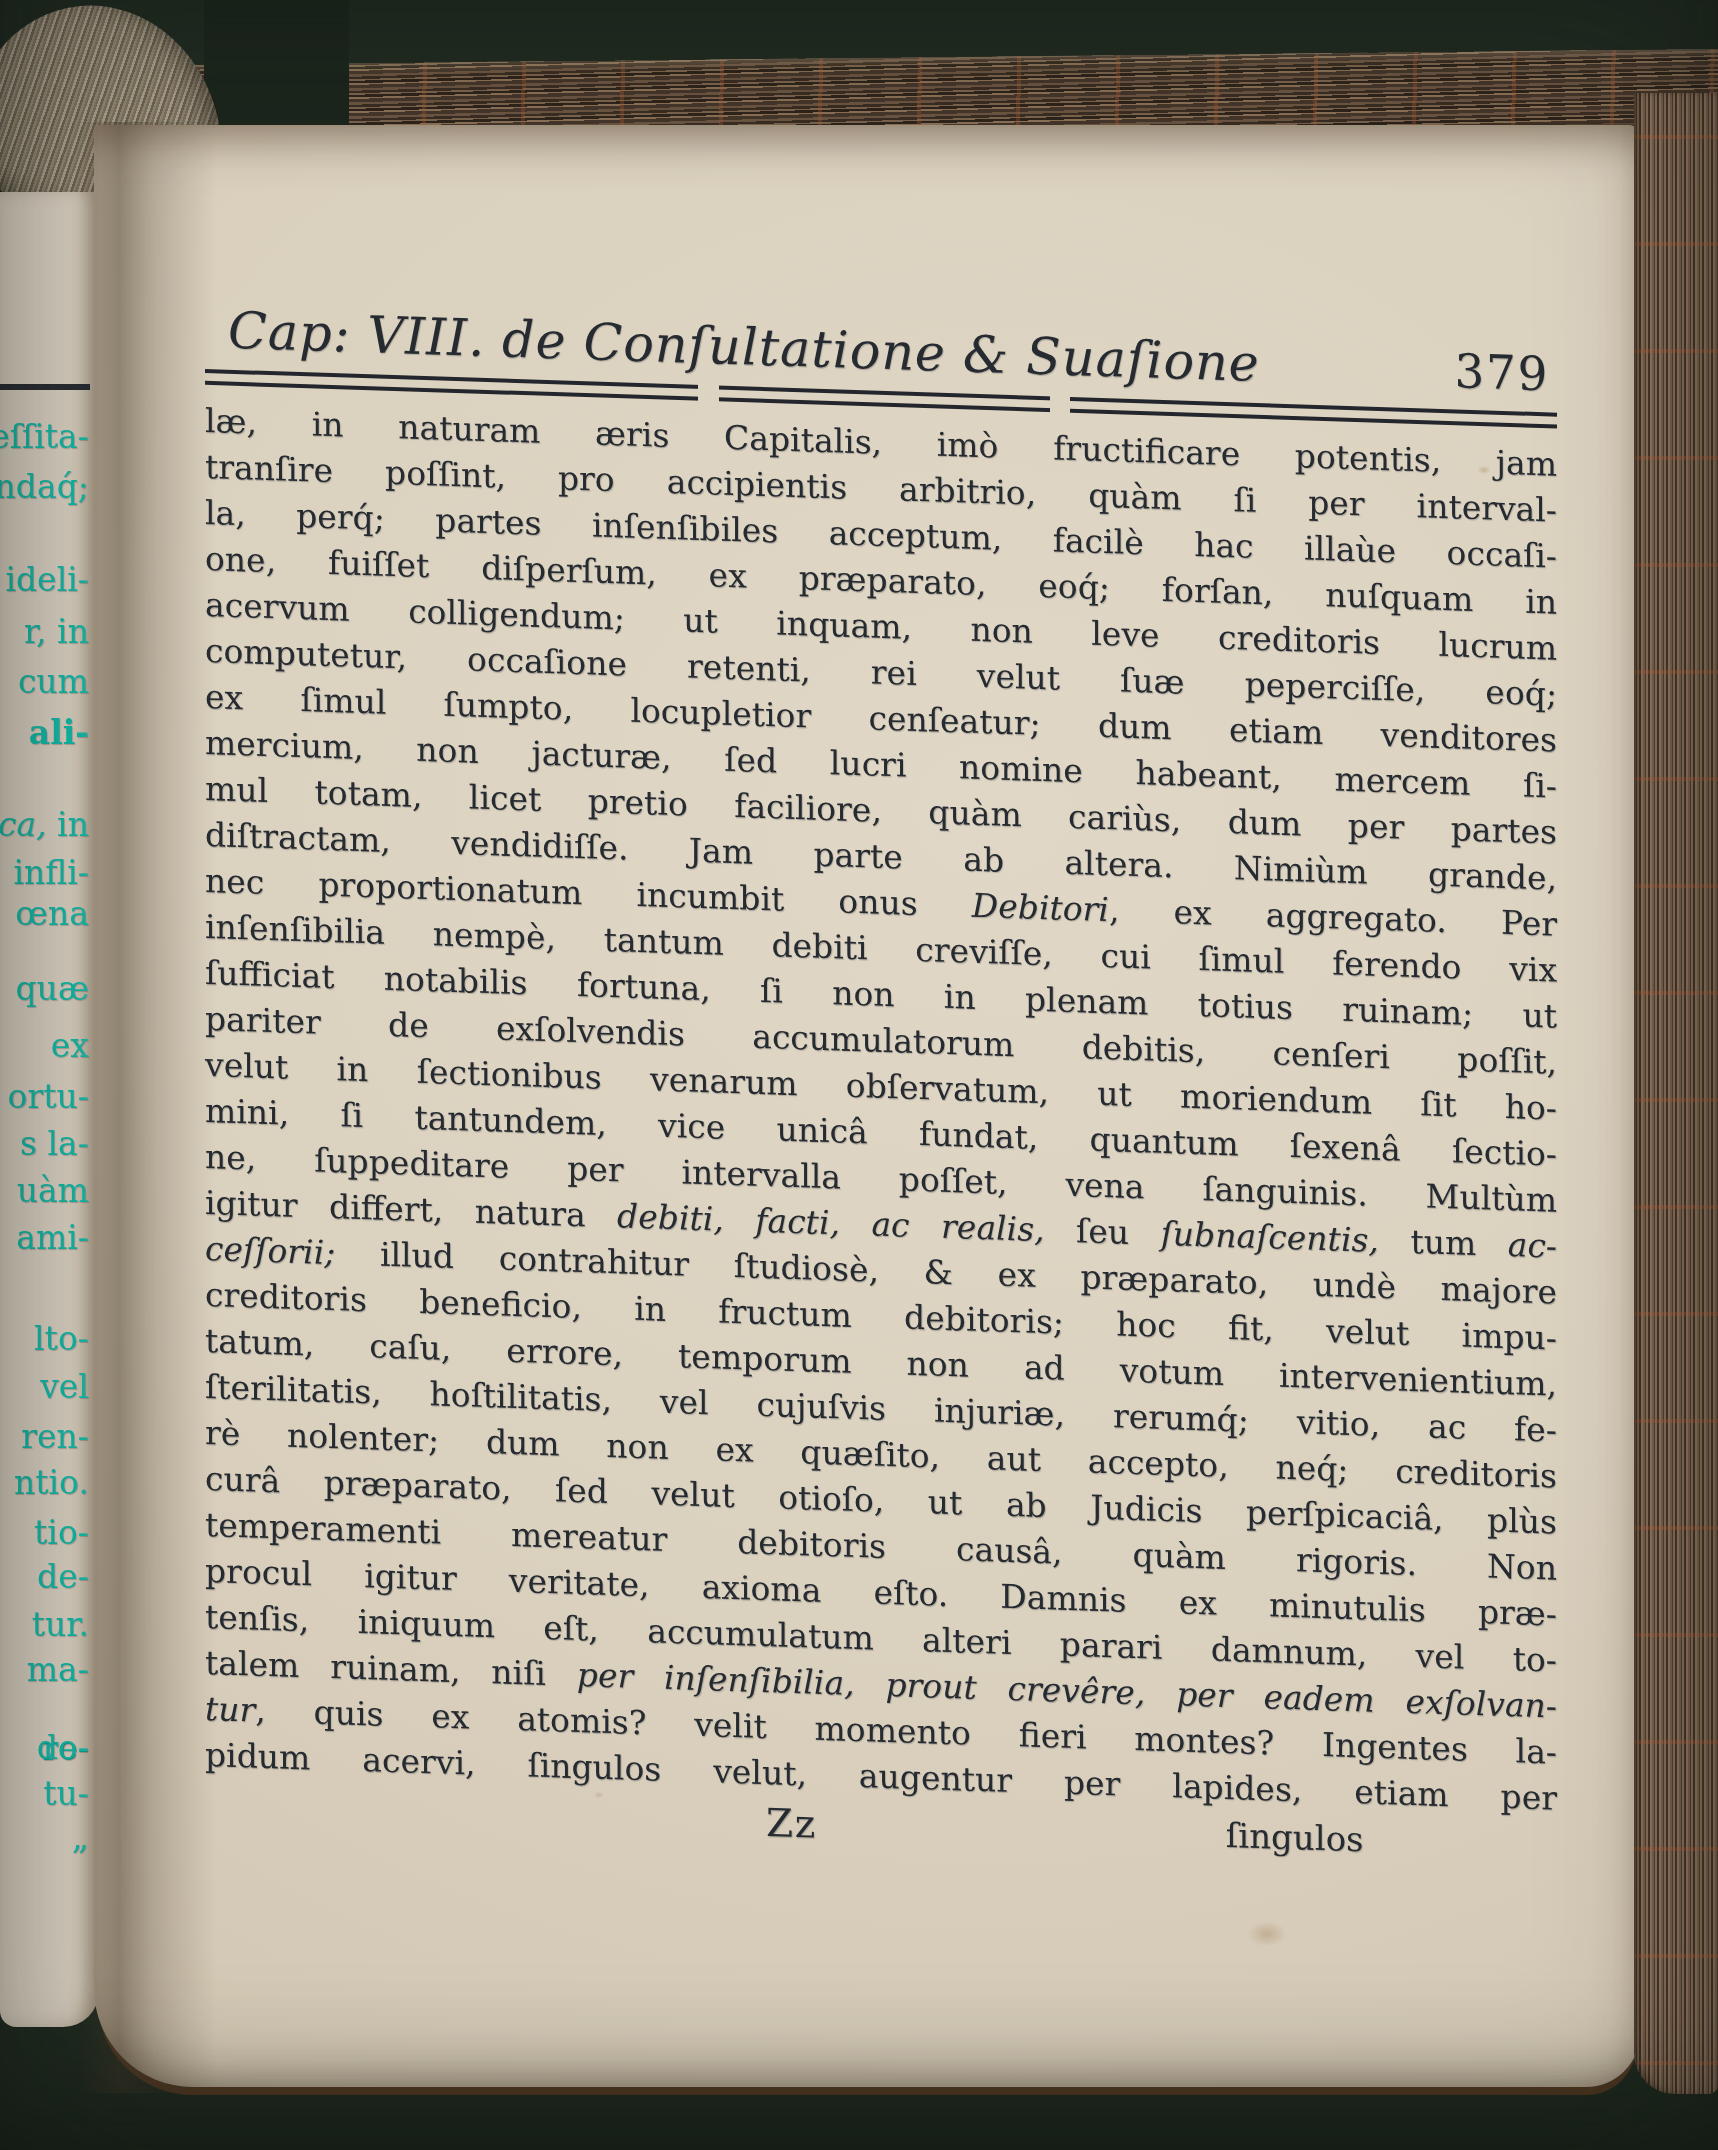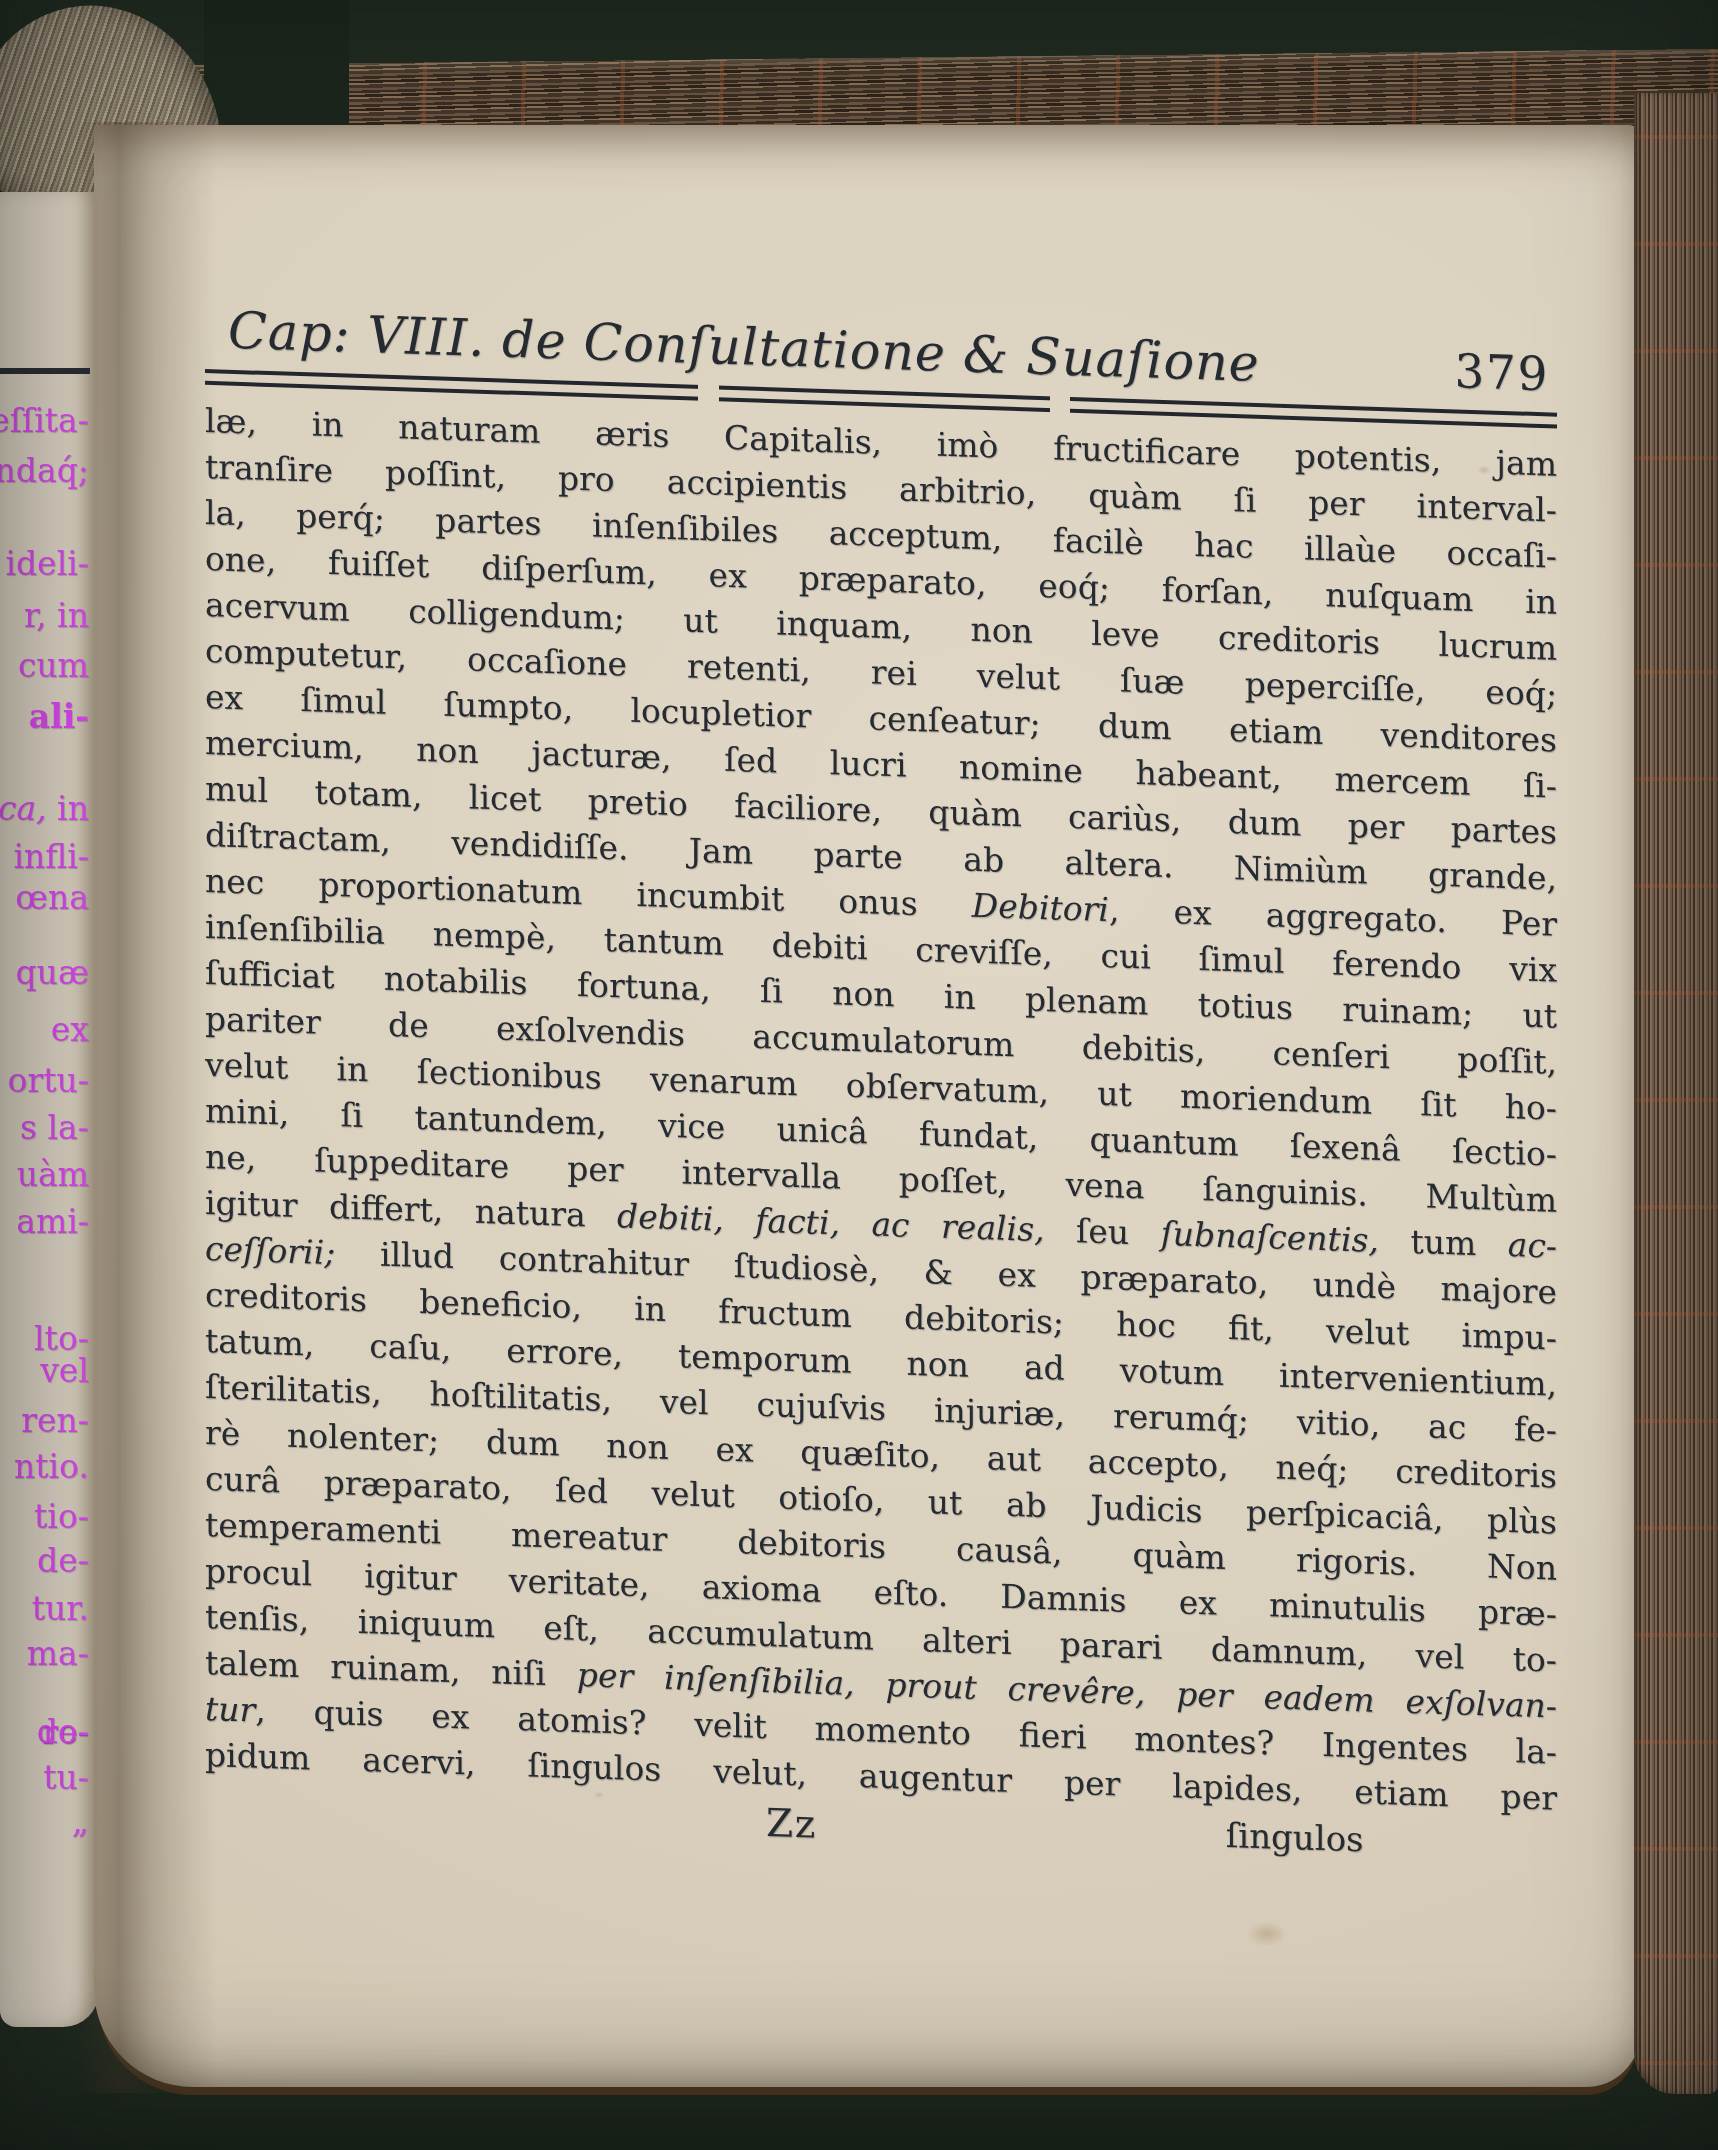--- a/index.html
+++ b/index.html
@@ -81,22 +81,22 @@
   .tline{
     font-size:33px;line-height:47px;height:46px;
     text-align:justify;text-align-last:justify;
   }
   .it{font-style:italic;}
   .sigrow{position:relative;height:52px;margin-top:4.9px;}
   .sig{position:absolute;left:41.5%;font-size:39px;letter-spacing:1.6px;}
   .catch{position:absolute;left:75.5%;font-size:34px;}
   
   .facing-fragments{
-    position:absolute;left:0;top:0;width:93px;height:1795px;
-    color:#d946ef;text-shadow:0.8px 0.8px 0.8px rgba(40,44,52,.25);
+    position:absolute;left:0;top:16px;width:93px;height:1795px;
+    color:#14b8a6;text-shadow:0.8px 0.8px 0.8px rgba(40,44,52,.25);
   }
   .frag{position:absolute;right:4.1px;font-size:33px;white-space:nowrap;}
   .facing-rule{position:absolute;top:368px;left:0;width:90px;height:5.7px;background:#2a2d33;}
   
   .vignette{
     position:absolute;inset:0;pointer-events:none;
     box-shadow: inset 0 0 179px rgba(12,16,11,.33), inset 0 -73px 122px -49px rgba(12,16,11,.5);
   }
 </style>
 </head>
@@ -123,21 +123,21 @@
       <div class="frag" style="top: 697px; font-weight: bold;"><span>ali-</span></div>
       <div class="frag" style="top: 789px;"><span class="it">ca,</span><span> in</span></div>
       <div class="frag" style="top: 837px;"><span>infli-</span></div>
       <div class="frag" style="top: 878px;"><span>œna</span></div>
       <div class="frag" style="top: 929px; margin-top: 24px;"><span>quæ</span></div>
       <div class="frag" style="top: 1010px;"><span>ex</span></div>
       <div class="frag" style="top: 1061px;"><span>ortu-</span></div>
       <div class="frag" style="top: 1108px;"><span>s la-</span></div>
       <div class="frag" style="top: 1155px;"><span>uàm</span></div>
       <div class="frag" style="top: 1202px;"><span>ami-</span></div>
-      <div class="frag" style="top: 1303px; margin-top: 16px;"><span>lto-</span></div>
+      <div class="frag" style="top: 1303px;"><span>lto-</span></div>
       <div class="frag" style="top: 1351px;"><span>vel</span></div>
       <div class="frag" style="top: 1401px;"><span>ren-</span></div>
       <div class="frag" style="top: 1447px;"><span>ntio.</span></div>
       <div class="frag" style="top: 1497px;"><span>tio-</span></div>
       <div class="frag" style="top: 1541px; text-align: center;"><span>de-</span></div>
       <div class="frag" style="top: 1589px;"><span>tur.</span></div>
       <div class="frag" style="top: 1634px;"><span>ma-</span></div>
       <div class="frag" style="top: 1678px; margin-top: 35px;"><span>re-</span></div>
       <div class="frag" style="top: 1712px; text-align: center;"><span>do-</span></div>
       <div class="frag" style="top: 1758px;"><span>tu-</span></div>

